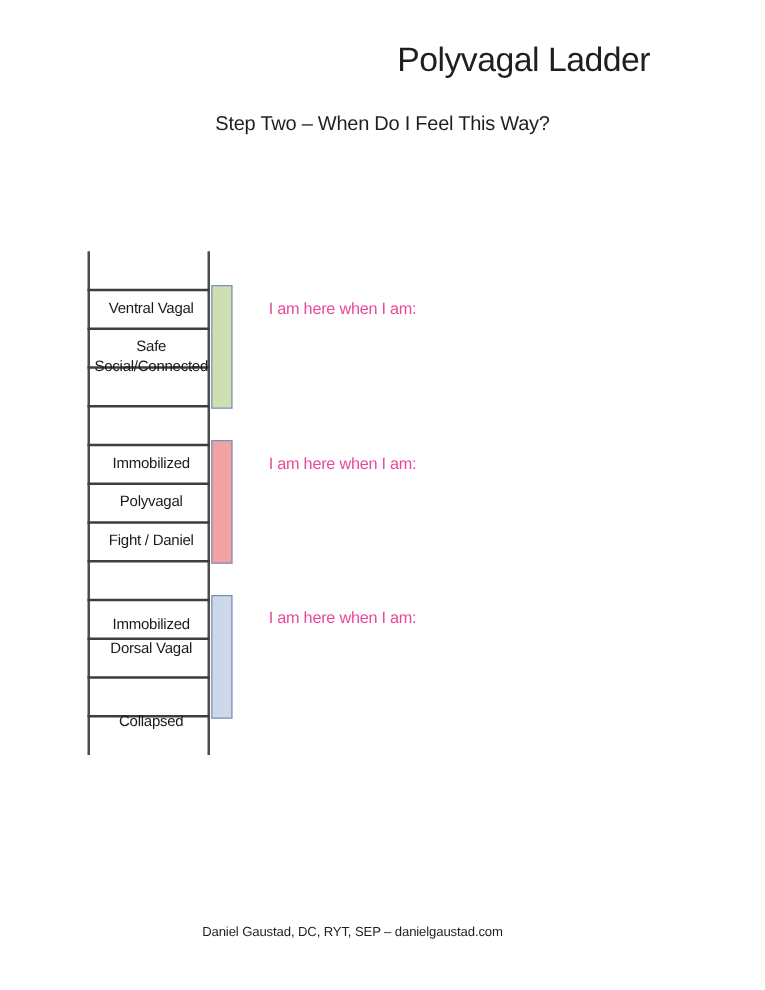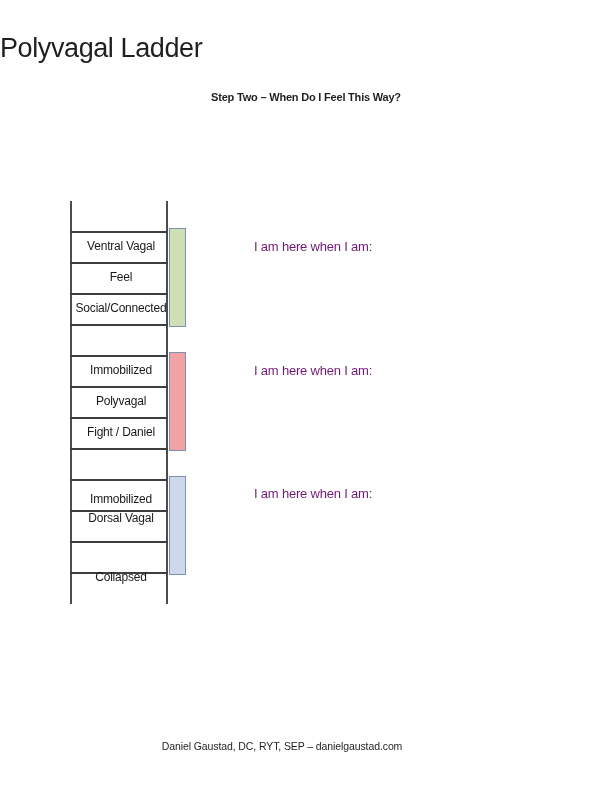--- a/index.html
+++ b/index.html
@@ -15,34 +15,34 @@
     background: #ffffff;
     overflow: hidden;
   }
 
   
   .title {
     position: absolute;
     top: 33px;
     left: 0;
     width: 520px;
-    text-align: left;
+    text-align: right;
     font-size: 27px;
     font-weight: 400;
     letter-spacing: -0.4px;
     color: #1f1f1f;
   }
   .subtitle {
     position: absolute;
     top: 91px;
     left: 0;
     width: 612px;
     text-align: center;
-    font-size: 11px;
-    font-weight: 700;
+    font-size: 16px;
+    font-weight: 400;
     letter-spacing: -0.2px;
     color: #1f1f1f;
   }
 
   
   .rail {
     position: absolute;
     top: 201px;
     width: 2px;
     height: 403px;
@@ -81,23 +81,22 @@
   .bar-green { top: 228px; background: #cddfb3; }
   .bar-red   { top: 352px; background: #f1a3a3; }
   .bar-blue  { top: 476px; background: #cdd8eb; }
 
   
   .prompt {
     position: absolute;
     left: 215px;
     font-size: 13px;
     letter-spacing: -0.2px;
-    color: #701a75;
+    color: #ec4899;
     white-space: nowrap;
-    margin-left: 39px;
   }
   .prompt-1 { top: 239px; }
   .prompt-2 { top: 363px; }
   .prompt-3 { top: 486px; }
 
   
   .footer {
     position: absolute;
     top: 740px;
     left: 0;
@@ -127,22 +126,22 @@
     <div class="rung" style="top:355px"></div>
     <div class="rung" style="top:386px"></div>
     <div class="rung" style="top:417px"></div>
     <div class="rung" style="top:448px"></div>
     <div class="rung" style="top:479px"></div>
     <div class="rung" style="top:510px"></div>
     <div class="rung" style="top:541px"></div>
     <div class="rung" style="top:572px"></div>
 
     <div class="cell-label" style="top:231px">Ventral Vagal</div>
-    <div class="cell-label" style="top:262px">Feel</div>
-    <div class="cell-label" style="top:293px">Social/Connected</div>
+    <div class="cell-label" style="top:262px">Safe</div>
+    <div class="cell-label" style="top:278px">Social/Connected</div>
     <div class="side-bar bar-green"></div>
 
     <div class="cell-label" style="top:355px">Immobilized</div>
     <div class="cell-label" style="top:386px">Polyvagal</div>
     <div class="cell-label" style="top:417px">Fight / Daniel</div>
     <div class="side-bar bar-red"></div>
 
     <div class="cell-label" style="top:503px">Dorsal Vagal</div>
     <div class="cell-label" style="top:484px">Immobilized</div>
     <div class="cell-label" style="top:562px">Collapsed</div>

